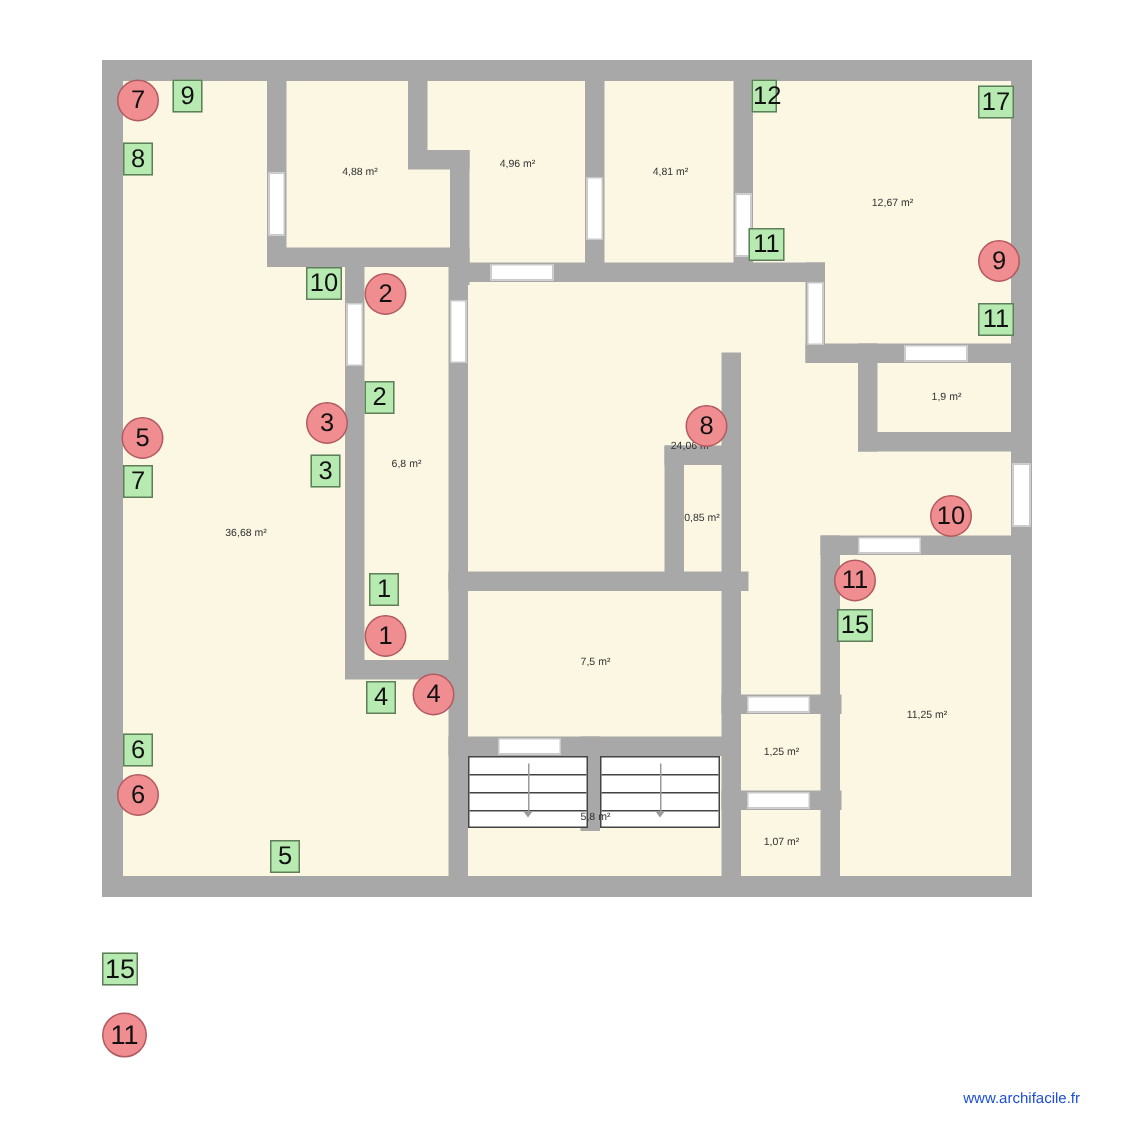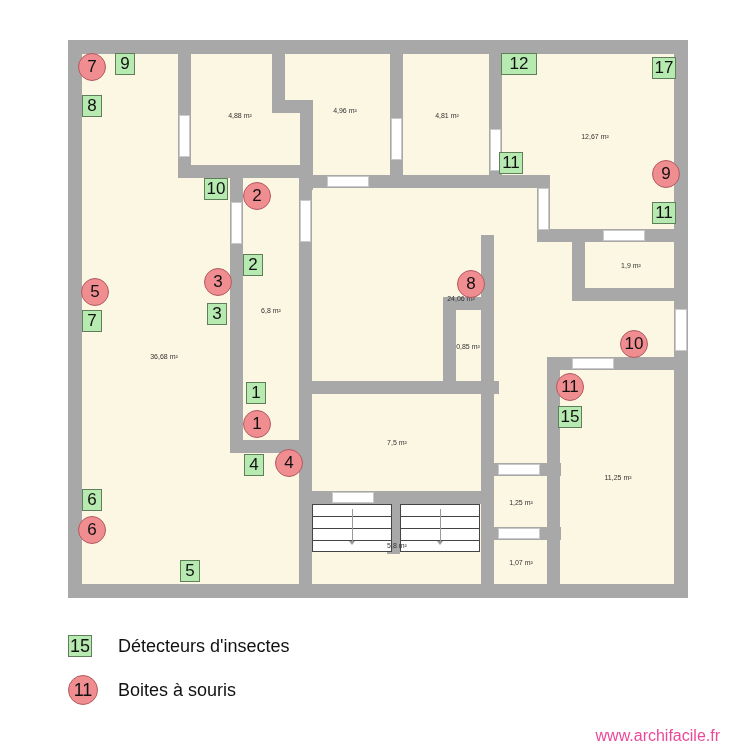--- a/index.html
+++ b/index.html
@@ -19,21 +19,21 @@
     .stair .step { position: absolute; left: 0; right: 0; border-top: 1px solid #444444; }
     .stair .arrow { position: absolute; top: 4px; bottom: 10px; width: 1px; background: #9a9a9a; left: 50%; }
     .stair .arrowhead { position: absolute; bottom: 6px; left: 50%; margin-left: -3px; width: 0; height: 0;
                         border-left: 3px solid transparent; border-right: 3px solid transparent; border-top: 4px solid #9a9a9a; }
     .legend-row { position: absolute; left: 68px; display: flex; align-items: center; }
     .legend-label { font-size: 18px; color: #111111; margin-left: 22px; }
     .legend-det { position: relative; width: 24px; height: 22px; background: #b7eab0; border: 1px solid #5f7f5a;
                   box-sizing: border-box; font-size: 18px; line-height: 20px; text-align: center; color: #111; }
     .legend-mouse { position: relative; width: 30px; height: 30px; border-radius: 50%; background: #ef8d91;
                     border: 1px solid #b25a5f; box-sizing: border-box; font-size: 18px; line-height: 28px; text-align: center; color: #111; }
-    .watermark { position: absolute; right: 30px; top: 727px; font-size: 16px; color: #ec4899; }
+    .watermark { position: absolute; right: 30px; top: 727px; font-size: 10px; color: #1d4ed8; }
   </style>
 </head>
 <body>
 
 <div class="plan">
 
   <div class="floor" style="left:82px;top:54px;width:592px;height:530px;"></div>
 
   <div class="wall" style="left:68px;top:40px;width:620px;height:14px;"></div>
   <div class="wall" style="left:68px;top:584px;width:620px;height:14px;"></div>
@@ -122,40 +122,38 @@
   <div class="det" style="left:243px;top:254px;">2</div>
   <div class="det" style="left:207px;top:303px;">3</div>
   <div class="det" style="left:244px;top:454px;">4</div>
   <div class="det" style="left:180px;top:560px;">5</div>
   <div class="det" style="left:82px;top:489px;">6</div>
   <div class="det" style="left:82px;top:310px;">7</div>
   <div class="det" style="left:82px;top:95px;">8</div>
   <div class="det" style="left:115px;top:53px;">9</div>
   <div class="det" style="left:204px;top:178px;width:24px;">10</div>
   <div class="det" style="left:499px;top:152px;width:24px;">11</div>
-  <div class="det" style="left:501px;top:53px;width:36px;">12</div>
+  <div class="det" style="left:501px;top:53px;width:17px;">12</div>
   <div class="det" style="left:652px;top:57px;width:24px;">17</div>
   <div class="det" style="left:652px;top:202px;width:24px;">11</div>
   <div class="det" style="left:558px;top:406px;width:24px;">15</div>
 
   <div class="mouse" style="left:243px;top:410px;">1</div>
   <div class="mouse" style="left:243px;top:182px;">2</div>
   <div class="mouse" style="left:204px;top:268px;">3</div>
   <div class="mouse" style="left:275px;top:449px;">4</div>
   <div class="mouse" style="left:81px;top:278px;">5</div>
   <div class="mouse" style="left:78px;top:516px;">6</div>
   <div class="mouse" style="left:78px;top:53px;">7</div>
   <div class="mouse" style="left:457px;top:270px;">8</div>
   <div class="mouse" style="left:652px;top:160px;">9</div>
   <div class="mouse" style="left:620px;top:330px;">10</div>
   <div class="mouse" style="left:556px;top:373px;">11</div>
 </div>
 
 <div class="legend-row" style="top:635px;">
   <div class="legend-det">15</div>
-  <span class="legend-label" style="margin-left:26px;">Détecteurs d'insectes</span>
 </div>
 <div class="legend-row" style="top:675px;">
   <div class="legend-mouse">11</div>
-  <span class="legend-label" style="margin-left:20px;">Boites à souris</span>
 </div>
 
 <div class="watermark">www.archifacile.fr</div>
 
 </body></html>

